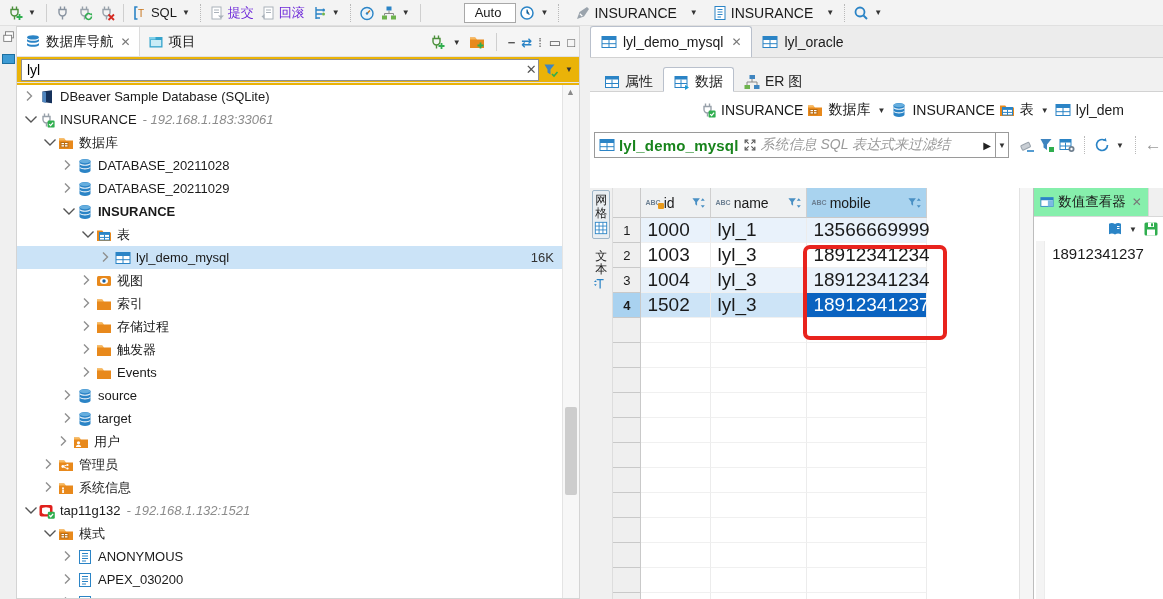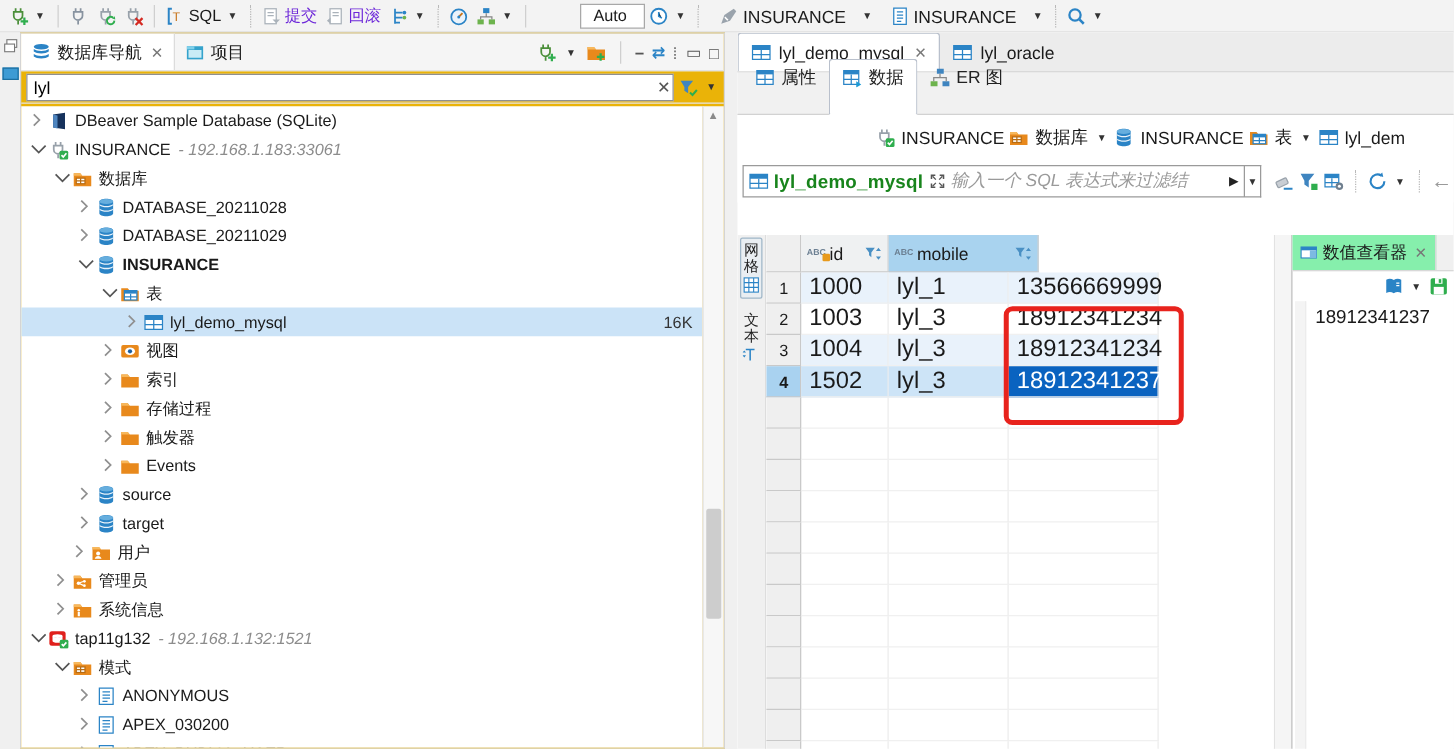--- a/index.html
+++ b/index.html
@@ -48,21 +48,21 @@
 
   
   .sash { position:absolute; left:580px; top:26px; width:10px; height:573px; background:#f0f0f0; }
 
   
   .editor { position:absolute; left:590px; top:26px; width:573px; height:573px; background:#fff; }
   .ed-tabs { height:32px; background:#ececec; display:flex; align-items:stretch; border-bottom:1px solid #d2d2d2; }
   .ed-tab { display:flex; align-items:center; gap:6px; padding:0 10px; font-size:14px; border-right:1px solid #d8d8d8; }
   .ed-tab.active { background:#fff; border:1px solid #b9c0cc; border-bottom:none; border-radius:3px 3px 0 0; }
   .sub-tabs { height:34px; background:#f1f1f1; display:flex; align-items:flex-end; border-bottom:1px solid #d2d2d2; padding-left:4px; }
-  .sub-tab { display:flex; align-items:center; gap:5px; padding:5px 10px 20px; font-size:14px; color:#222; }
+  .sub-tab { display:flex; align-items:center; gap:5px; padding:5px 10px 0; font-size:14px; color:#222; }
   .sub-tab.active { background:#fff; border:1px solid #b9c0cc; border-bottom:1px solid #fff; margin-bottom:-1px; border-radius:3px 3px 0 0; }
   .crumbs { height:36px; background:#fff; display:flex; align-items:center; gap:4px; padding-left:110px; white-space:nowrap; overflow:hidden; font-size:14px; }
   .crumb { display:flex; align-items:center; gap:5px; }
 
   .res-toolbar { height:34px; background:#fff; display:flex; align-items:center; padding:2px 4px; gap:4px; }
   .sqlfilter { display:flex; align-items:center; height:26px; border:1px solid #9a9a9a; flex:0 0 402px; padding:0 4px; gap:4px; overflow:hidden; }
   .tname { color:#18841c; font-size:15px; font-weight:bold; letter-spacing:.2px; }
   .phtext { color:#9a9a9a; font-style:italic; font-size:14px; white-space:nowrap; overflow:hidden; flex:1; }
   .ph-arrow { color:#222; font-size:10px; flex:none; }
   .dd-btn { width:20px; height:26px; border:1px solid #9a9a9a; border-left:none; display:flex; align-items:center; justify-content:center; margin-left:-4px; background:#fff; }
@@ -797,21 +797,21 @@
               <path stroke="#2b84c6" d="M8 6v7.5M1 9.7h14"></path>
             </svg>
           </span>
         <span class="tname">lyl_demo_mysql</span>
         <span class="ic ic14">
             <svg viewBox="0 0 16 16">
               <path fill="none" stroke="#555" stroke-width="1.4" d="M2.5 6V2.5H6M10 2.5h3.5V6M13.5 10v3.5H10M6 13.5H2.5V10"></path>
               <path stroke="#555" stroke-width="1.2" d="M3.5 3.5l3 3M12.5 3.5l-3 3M12.5 12.5l-3-3M3.5 12.5l3-3"></path>
             </svg>
           </span>
-        <span class="phtext">输入一个 SQL 表达式来过滤结</span>
+        <span class="phtext">系统信息 SQL 表达式来过滤结</span>
         <span class="ph-arrow">▶</span>
       </div>
       <span class="dd-btn">
           <span class="caret">▼</span>
         </span>
       <span class="ic" style="margin-left:6px">
           <svg viewBox="0 0 16 16">
             <rect x="2" y="7" width="9" height="5" rx="1" transform="rotate(-25 6 9)" fill="#c9ced4" stroke="#9aa3ac"></rect>
             <path stroke="#2b84c6" stroke-width="1.6" d="M8 14h7"></path>
           </svg>
@@ -872,20 +872,31 @@
               <span class="abc">ABC<span class="key"></span></span>
               <span>id</span>
               <span class="hspace"></span>
               <span class="ic ic14">
                 <svg viewBox="0 0 16 16">
                   <path fill="#4a90c4" d="M0.5 2.5h8.5L5.8 6.8v4.4L3.7 9.4V6.8z"></path>
                   <path fill="#4a90c4" d="M12.3 2.5l2.3 3h-4.6zM12.3 13.5l-2.3-3h4.6z"></path>
                 </svg>
               </span>
             </div>
+            <div class="g-h" style="width: 96px;">
+              <span class="abc">ABC</span>
+              <span>name</span>
+              <span class="hspace"></span>
+              <span class="ic ic14">
+                <svg viewBox="0 0 16 16">
+                  <path fill="#4a90c4" d="M0.5 2.5h8.5L5.8 6.8v4.4L3.7 9.4V6.8z"></path>
+                  <path fill="#4a90c4" d="M12.3 2.5l2.3 3h-4.6zM12.3 13.5l-2.3-3h4.6z"></path>
+                </svg>
+              </span>
+            </div>
             <div class="g-h hl" style="width: 120px;">
               <span class="abc">ABC</span>
               <span>mobile</span>
               <span class="hspace"></span>
               <span class="ic ic14">
                 <svg viewBox="0 0 16 16">
                   <path fill="#4a90c4" d="M0.5 2.5h8.5L5.8 6.8v4.4L3.7 9.4V6.8z"></path>
                   <path fill="#4a90c4" d="M12.3 2.5l2.3 3h-4.6zM12.3 13.5l-2.3-3h4.6z"></path>
                 </svg>
               </span>

